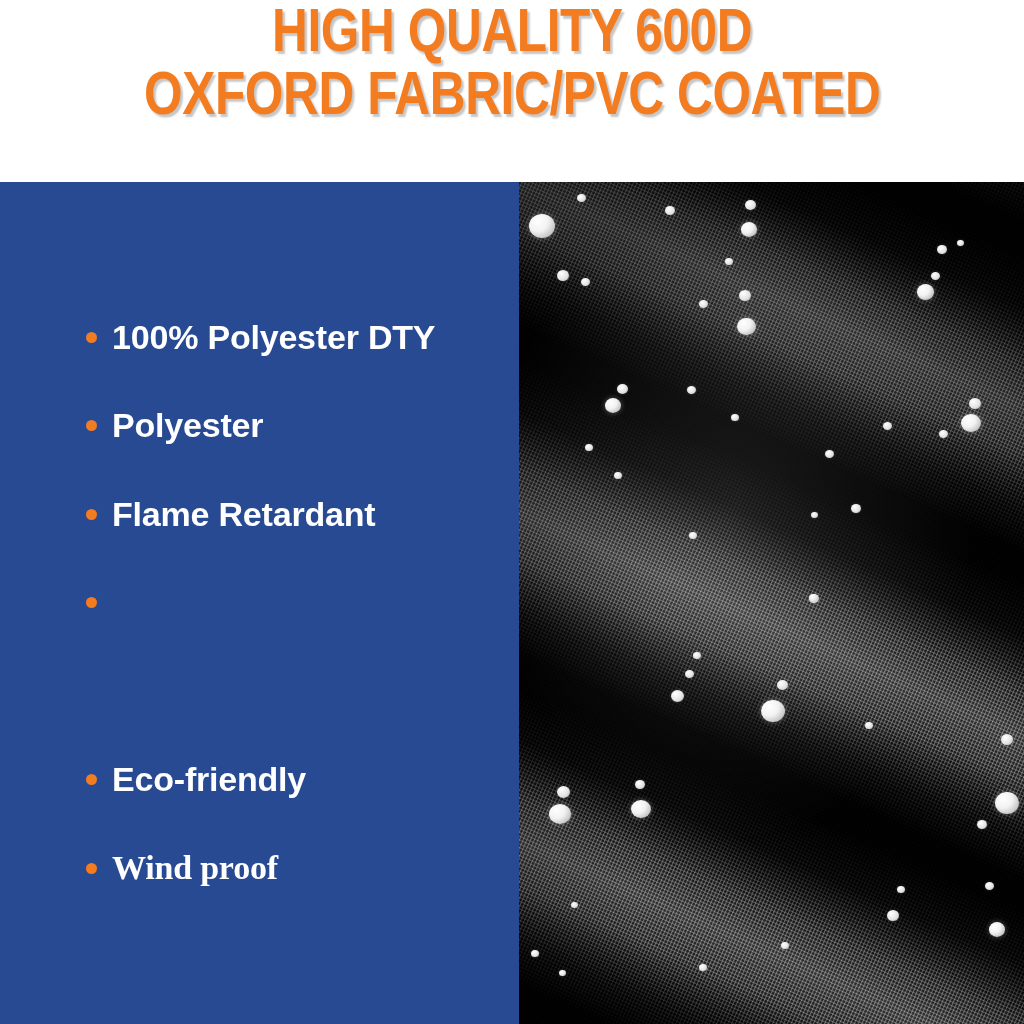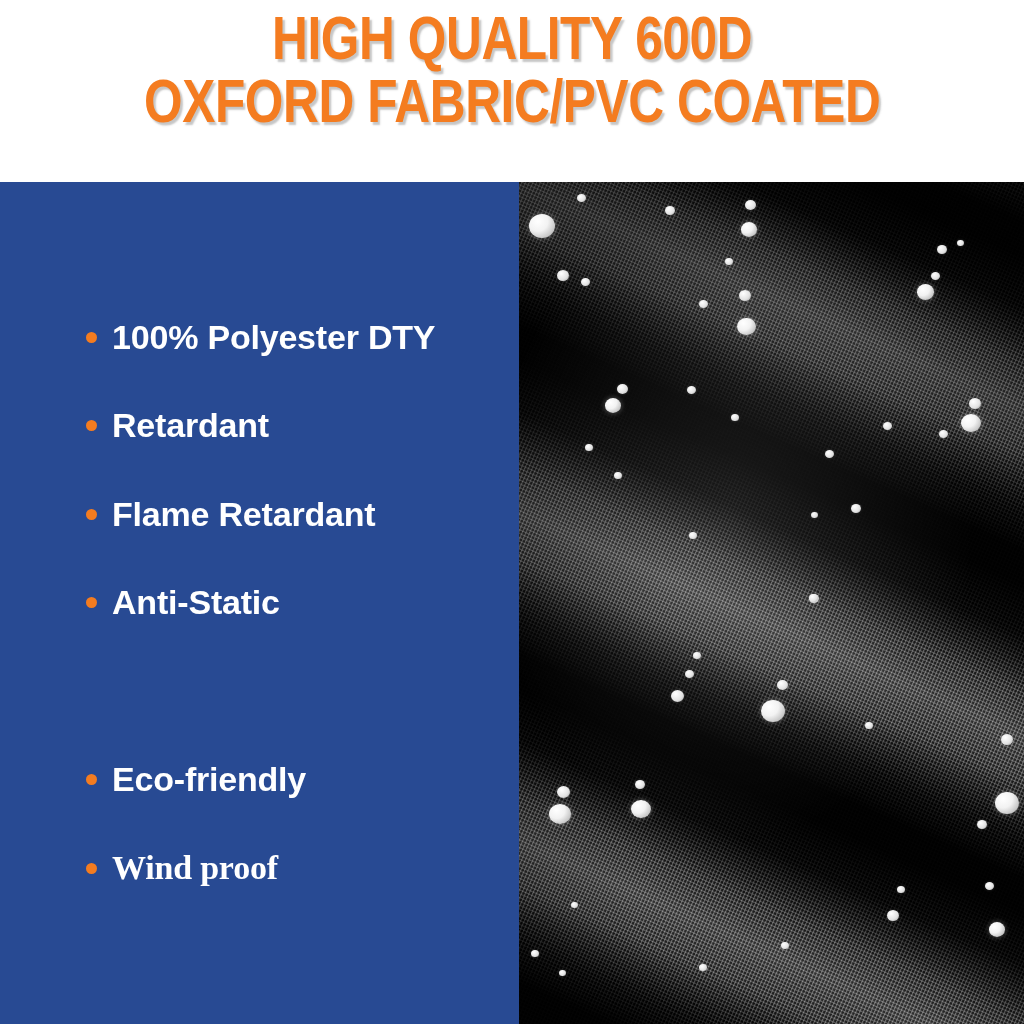--- a/index.html
+++ b/index.html
@@ -24,21 +24,20 @@
   .header-band {
     position: absolute;
     left: 0;
     top: 0;
     width: 1024px;
     height: 140px;
     background: #ffffff;
     display: flex;
     flex-direction: column;
     align-items: center;
-    justify-content: center;
   }
 
   .headline {
     font-family: "Liberation Sans Narrow", "Liberation Sans", sans-serif;
     font-weight: 700;
     color: #F47C20;
     text-align: center;
     line-height: 0.98;
     letter-spacing: -0.5px;
     white-space: nowrap;
@@ -224,29 +223,28 @@
   </div>
 
   <div class="blue-panel" style="background: rgb(40, 74, 147);">
     <ul class="feature-list">
         <li class="feature-item" style="top: 155px;">
           <span class="bullet-dot" style="background: rgb(244, 124, 32);"></span>
           <span class="feature-label" style="color: rgb(255, 255, 255);">100% Polyester DTY</span>
         </li>
         <li class="feature-item" style="top: 243px;">
           <span class="bullet-dot" style="background: rgb(244, 124, 32);"></span>
-          <span class="feature-label" style="color: rgb(255, 255, 255);">Retardant</span>
+          <span class="feature-label" style="color: rgb(255, 255, 255);">Polyester</span>
         </li>
         <li class="feature-item" style="top: 332px;">
           <span class="bullet-dot" style="background: rgb(244, 124, 32);"></span>
           <span class="feature-label" style="color: rgb(255, 255, 255);">Flame Retardant</span>
         </li>
         <li class="feature-item" style="top: 420px;">
           <span class="bullet-dot" style="background: rgb(244, 124, 32);"></span>
-          <span class="feature-label" style="color: rgb(255, 255, 255);">Anti-Static</span>
         </li>
         <li class="feature-item" style="top: 597px;">
           <span class="bullet-dot" style="background: rgb(244, 124, 32);"></span>
           <span class="feature-label" style="color: rgb(255, 255, 255);">Eco-friendly</span>
         </li>
         <li class="feature-item" style="top: 686px;">
           <span class="bullet-dot" style="background: rgb(244, 124, 32);"></span>
           <span class="feature-label" style="color: rgb(255, 255, 255); font-family: Liberation Serif, serif;">Wind proof</span>
         </li>
       </ul>

